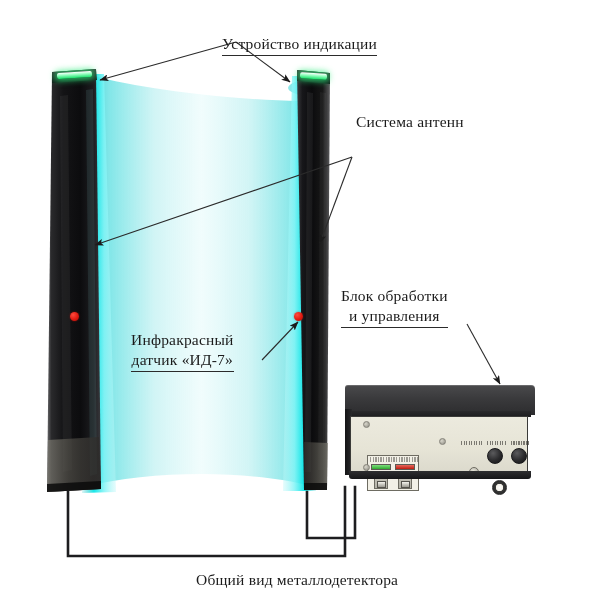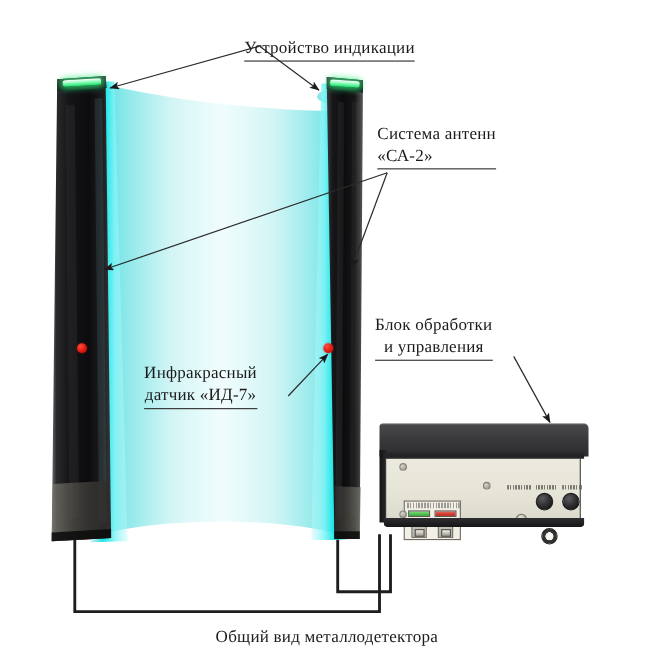--- a/index.html
+++ b/index.html
@@ -50,23 +50,23 @@
     border-bottom: 1.6px solid #2b2b2b;
     padding-bottom: 1px;
   }
 
   #lbl-indicator {
     left: 222px;
     top: 14px;
     margin-top: 20px;
   }
   #lbl-antenna {
-    left: 343px;
+    left: 356px;
     top: 112px;
-    text-align: left;
+    text-align: center;
   }
   #lbl-ir {
     left: 131px;
     top: 330px;
     text-align: center;
     font-family: Liberation Serif, serif;
   }
   #lbl-control {
     left: 341px;
     top: 286px;
@@ -461,21 +461,20 @@
 
     <path d="M 467 324 L 500 384" stroke="#2b2b2b" stroke-width="1.1" fill="none" marker-end="url(#arrowhead)"></path>
   </svg>
 
   <div class="label" id="lbl-indicator">
     <span class="ln underline-box">Устройство индикации</span>
   </div>
 
   <div class="label center" id="lbl-antenna">
     <span class="ln">Система антенн</span>
-    <span class="ln underline-box">«СА-2»</span>
   </div>
 
   <div class="label center" id="lbl-ir">
     <span class="ln">Инфракрасный</span>
     <span class="ln underline-box">датчик «ИД-7»</span>
   </div>
 
   <div class="label center" id="lbl-control">
     <span class="ln">Блок обработки</span>
     <span class="ln underline-box">и управления</span>

